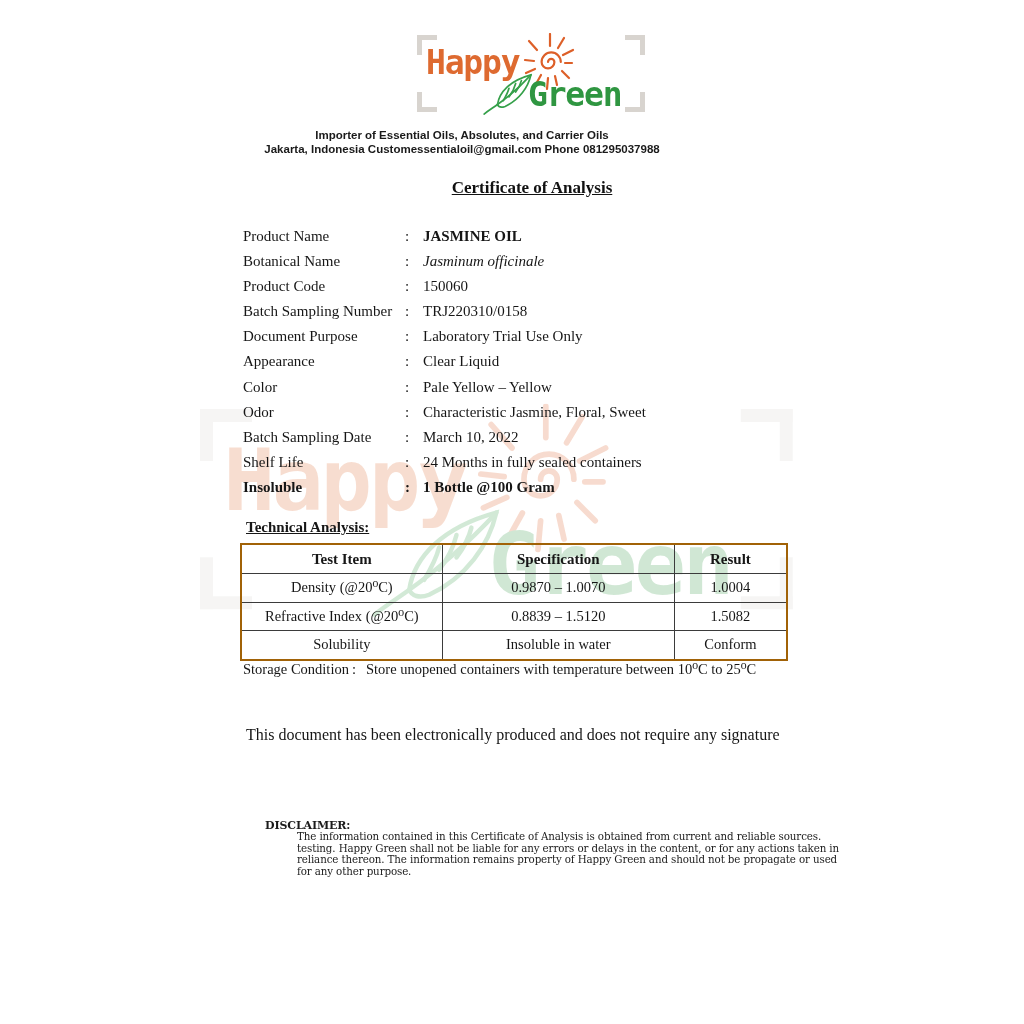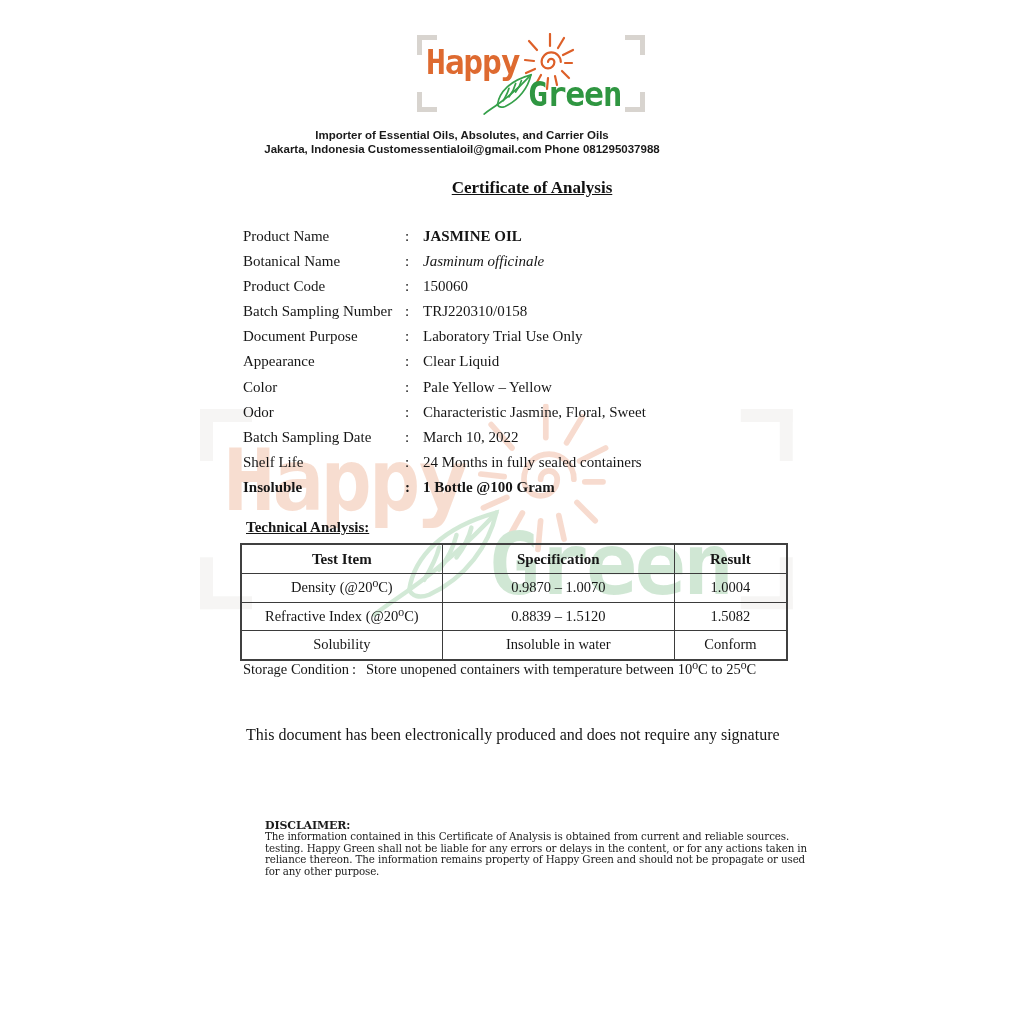--- a/index.html
+++ b/index.html
@@ -42,21 +42,21 @@
   .field-row { height:25.1px; line-height:25.1px; font-size:15px; white-space:nowrap; }
   .f-label { display:inline-block; width:162px; }
   .f-colon { display:inline-block; width:18px; }
   .l-bold,.v-bold,.c-bold { font-weight:bold; }
   .v-italic { font-style:italic; }
 
   
   .tech-heading { position:absolute; left:246px; top:519px; font-size:15px; font-weight:bold; text-decoration:underline; z-index:2; }
   .coa-table {
     position:absolute; left:240px; top:543px; width:548px; border-collapse:collapse;
-    border:2px solid #404040; z-index:2; background:transparent;
+    border:2px solid #a16207; z-index:2; background:transparent;
   }
   .coa-table th, .coa-table td {
     border:1.4px solid #3b3b3b; text-align:center; vertical-align:middle; padding:0;
     background:transparent;
   }
   .coa-table th { height:28px; font-size:15px; font-weight:bold; }
   .coa-table td { height:27.5px; font-size:14.5px; font-weight:normal; }
 
   .storage { position:absolute; left:243px; top:661px; font-size:14.5px; white-space:nowrap; z-index:2; }
   .s-label { display:inline-block; width:109px; }
@@ -64,21 +64,21 @@
 
   .sig-note { position:absolute; left:246px; top:726px; font-size:16px; white-space:nowrap; z-index:2; }
 
   
   .disclaimer {
     position:absolute; left:265px; top:820px; width:512px; z-index:2;
     font-family:"DejaVu Serif",serif; font-size:10.3px; line-height:11.4px;
     letter-spacing:-0.12px; color:#1b1b1b;
   }
   .disc-heading { font-weight:bold; font-size:11px; display:block; }
-  .disc-line { display:block; white-space:nowrap; }
+  .disc-line { display:block; white-space:nowrap;margin-left:32px; }
 </style>
 </head>
 <body>
 
 <div class="page">
 
   <div class="logo logo-watermark">
     <div class="corner tl"></div>
     <div class="corner tr"></div>
     <div class="corner bl"></div>

